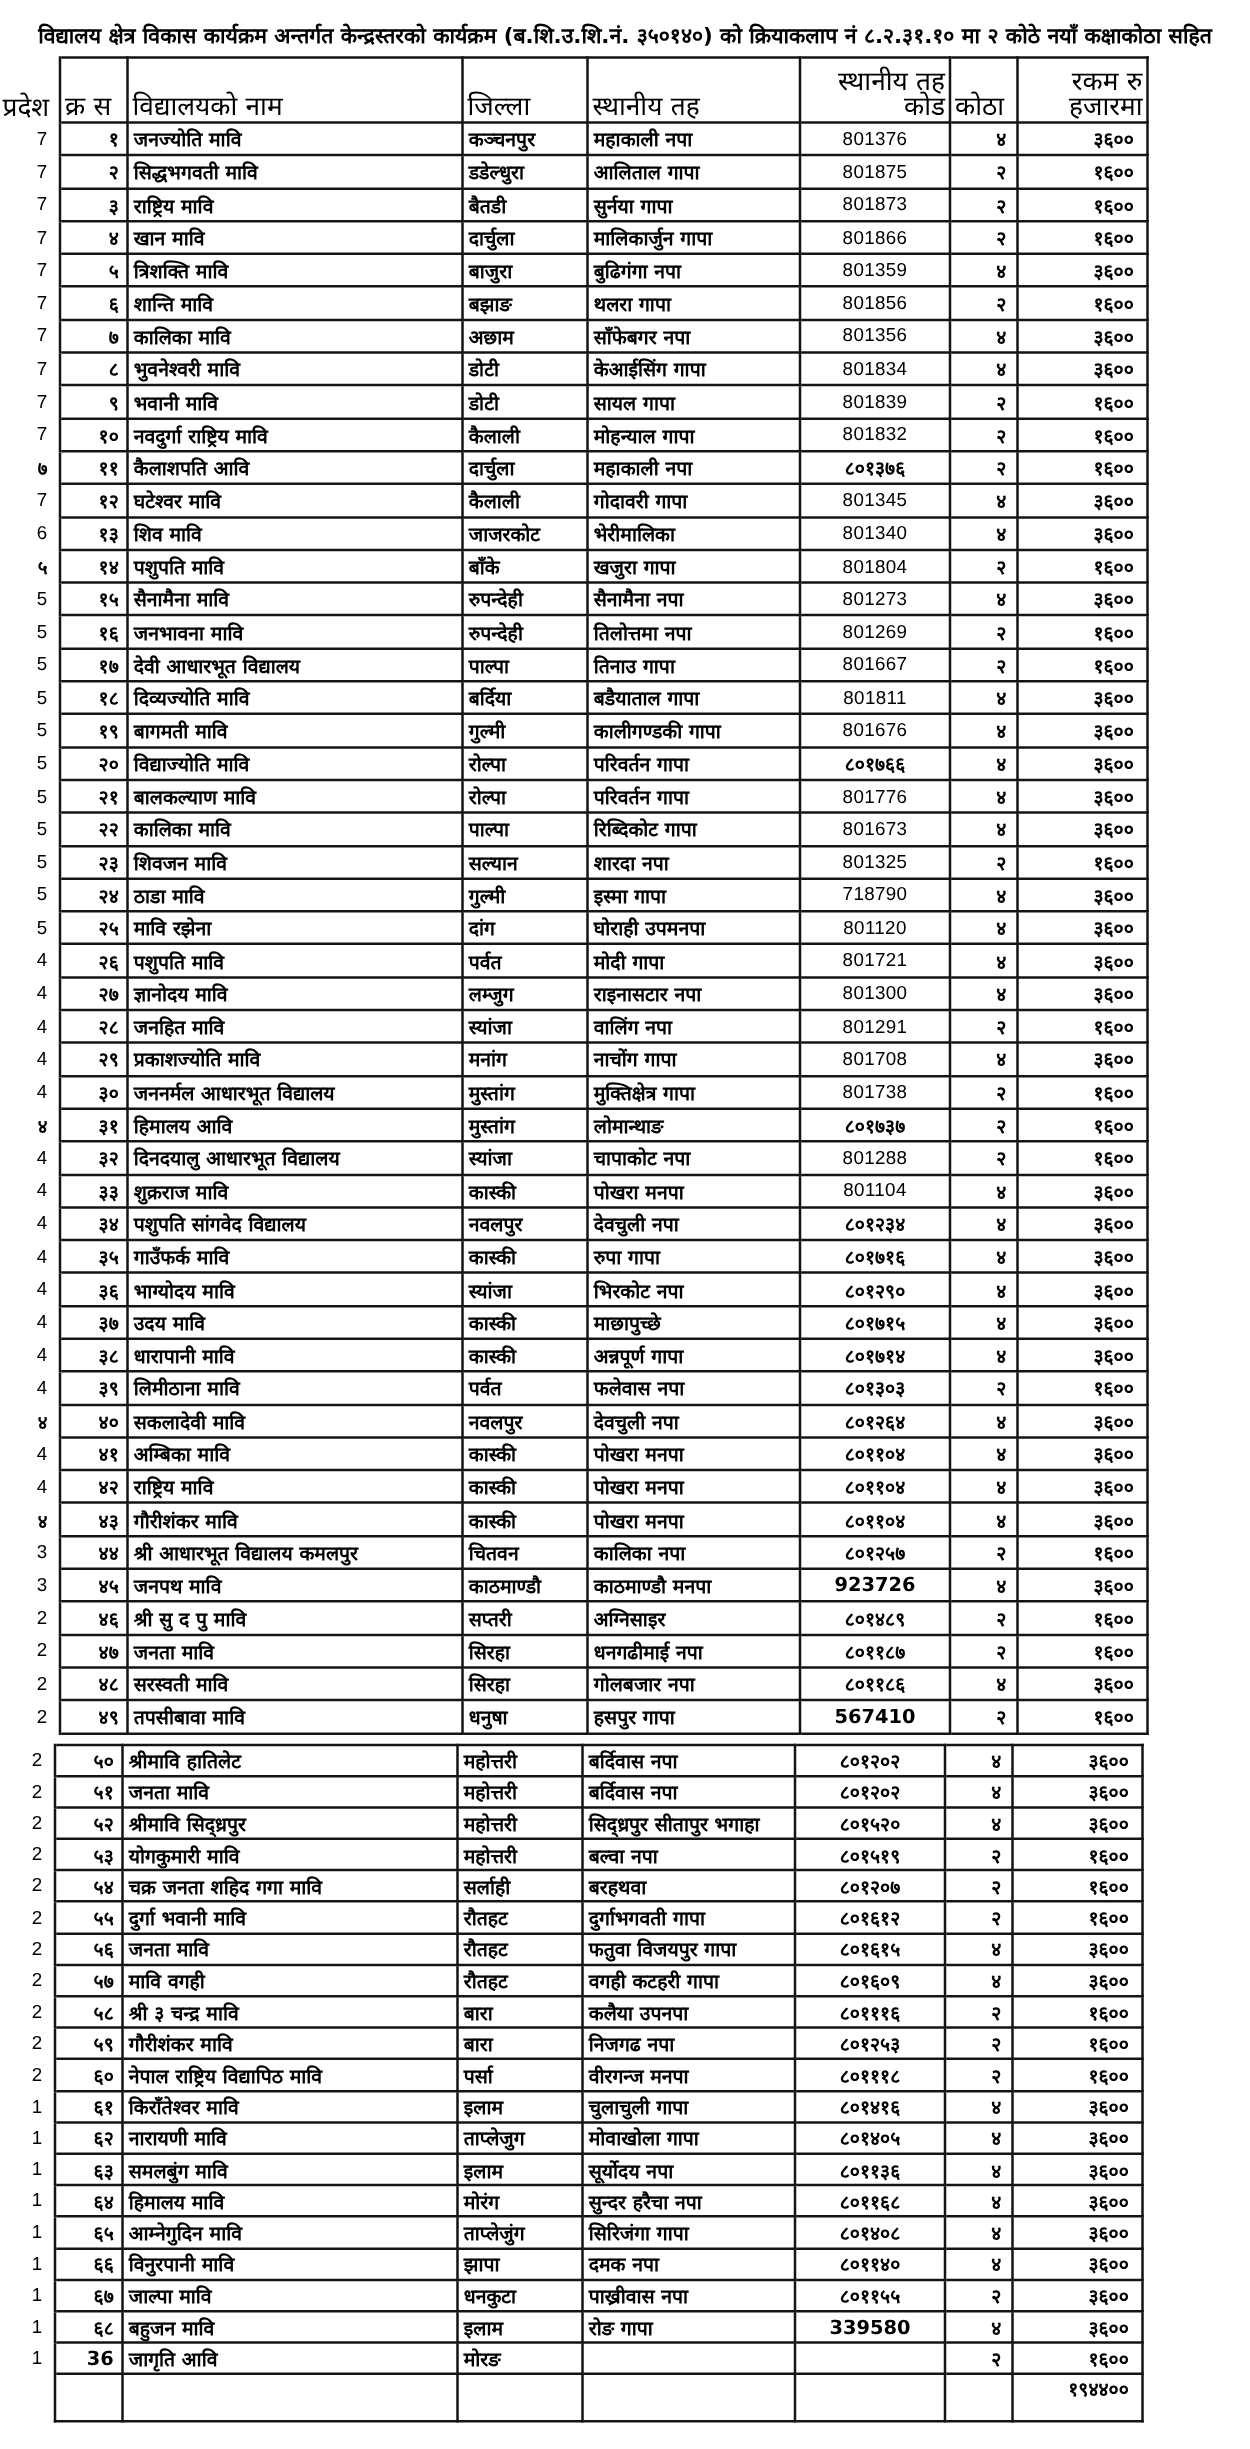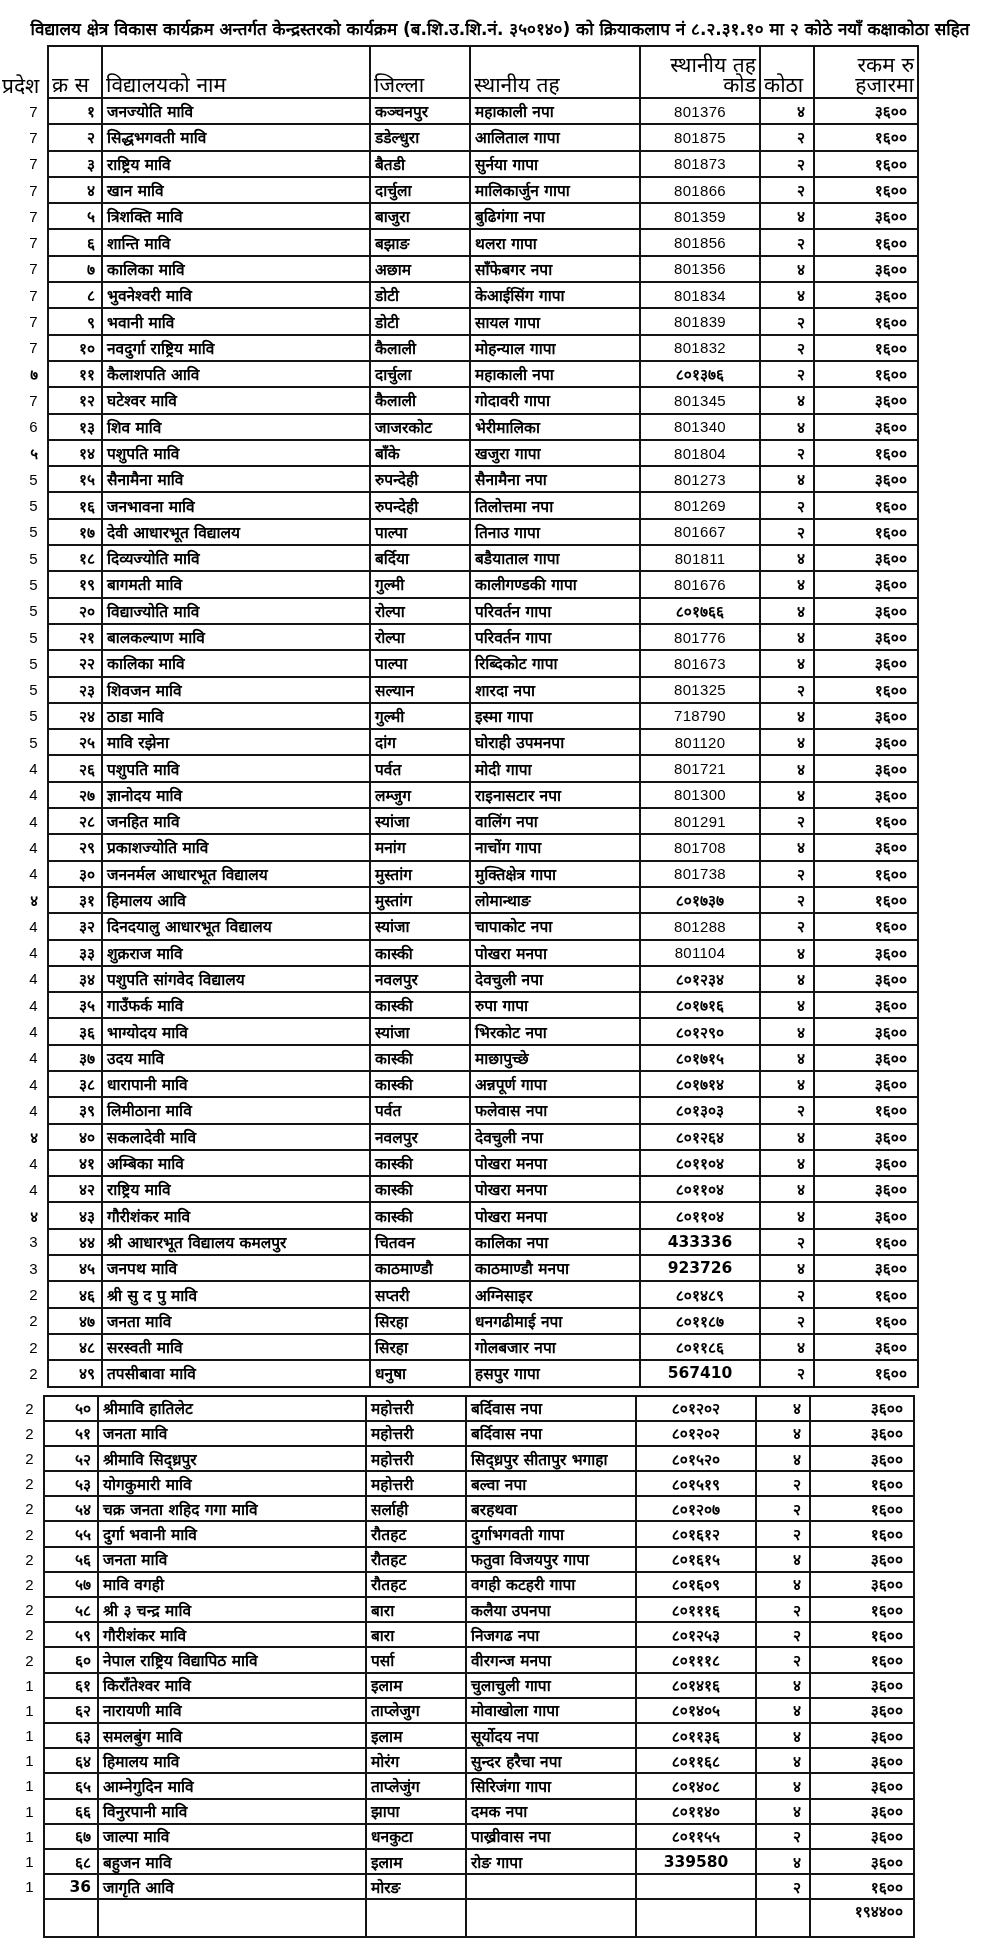--- a/index.html
+++ b/index.html
@@ -491,21 +491,21 @@
     <td class="c-code">८०११०४</td>
     <td class="c-rooms">४</td>
     <td class="c-amt">३६००</td>
   </tr>
         <tr>
     <td class="gutter c-prov latin">3</td>
     <td class="c-sn">४४</td>
     <td class="c-name">श्री आधारभूत विद्यालय कमलपुर</td>
     <td class="c-dist">चितवन</td>
     <td class="c-local">कालिका नपा</td>
-    <td class="c-code">433336</td>
+    <td class="c-code">८०१२५७</td>
     <td class="c-rooms">२</td>
     <td class="c-amt">१६००</td>
   </tr>
         <tr>
     <td class="gutter c-prov latin">3</td>
     <td class="c-sn">४५</td>
     <td class="c-name">जनपथ मावि</td>
     <td class="c-dist">काठमाण्डौ</td>
     <td class="c-local">काठमाण्डौ मनपा</td>
     <td class="c-code">923726</td>

